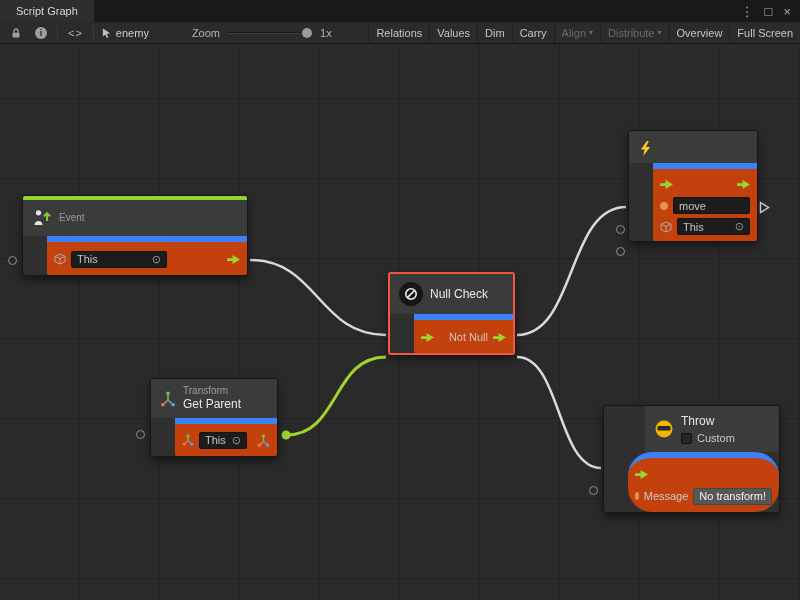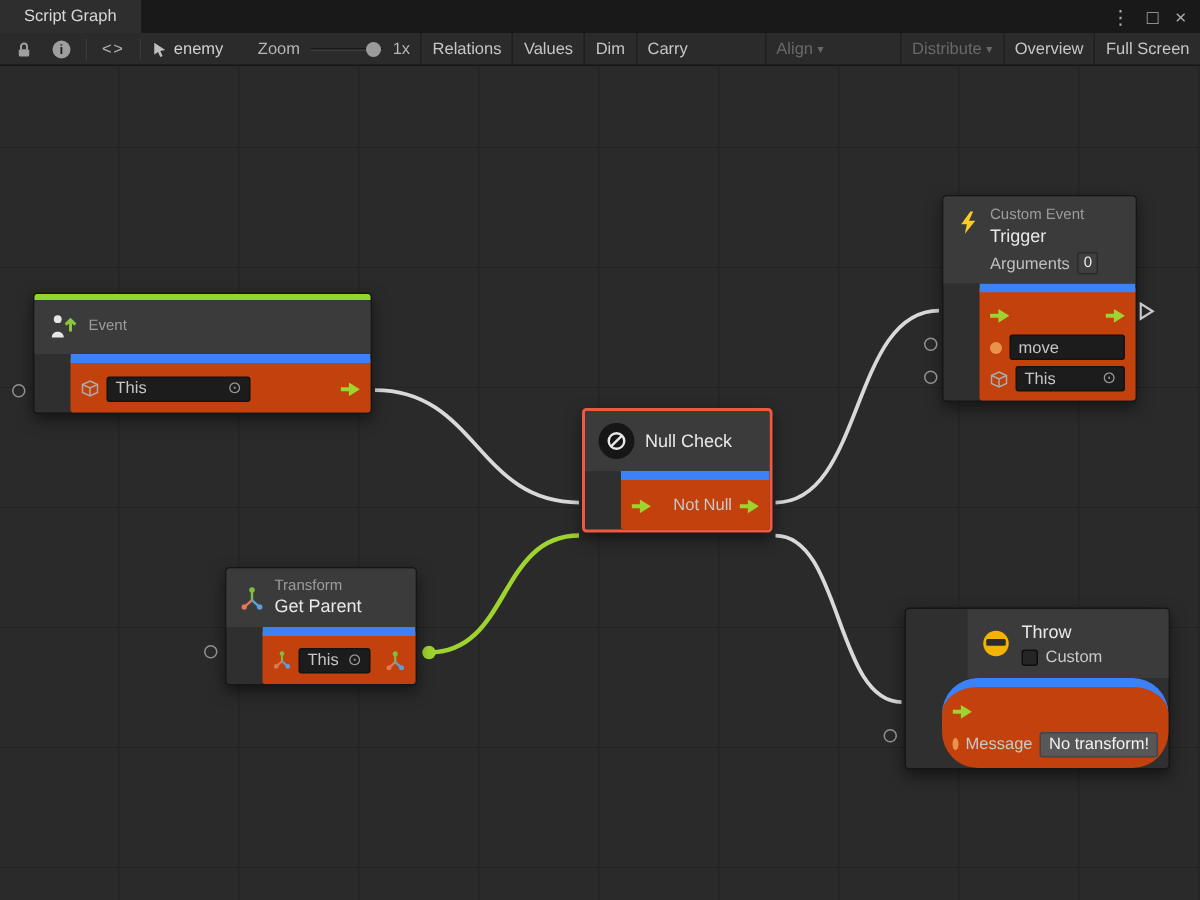--- a/index.html
+++ b/index.html
@@ -19,32 +19,32 @@
   .toolbar { height:22px; background:#2B2B2B; border-bottom:1px solid #151515;
     display:flex; align-items:center; padding-left:7px; gap:7px;
     font-size:11px; color:#C2C2C2; }
   .icon-btn { display:flex; align-items:center; justify-content:center; padding:0 3px; height:100%; }
   .tsep { width:1px; height:14px; background:#1D1D1D; border-right:1px solid #3A3A3A; }
   .info-glyph { width:12px; height:12px; border-radius:50%; background:#9E9E9E; color:#1F1F1F;
     font-size:9px; font-weight:bold; display:flex; align-items:center; justify-content:center; }
   .code-glyph { color:#B2B2B2; font-size:11px; letter-spacing:1px; }
   .graph-ref { display:flex; align-items:center; gap:4px; }
   .gname { color:#CFCFCF; }
-  .zoom-label { margin-left:16px; color:#B5B5B5; }
+  .zoom-label { margin-left:36px; color:#B5B5B5; }
   .zoom-slider { position:relative; width:86px; height:12px; }
   .zoom-track { position:absolute; left:0; right:0; top:5px; height:2px; background:#1A1A1A;
     border-bottom:1px solid #3D3D3D; }
   .zoom-handle { position:absolute; right:1px; top:1px; width:10px; height:10px;
     border-radius:50%; background:#9B9B9B; }
   .zoom-value { color:#B5B5B5; }
   .tb-buttons { display:flex; margin-left:auto; height:100%; }
   .tb-text { height:100%; display:flex; align-items:center; gap:3px; padding:0 7px;
     background:transparent; border:none; border-left:1px solid #1F1F1F;
     color:#C6C6C6; font-size:11px; font-family:inherit; white-space:nowrap; cursor:default; }
-  .tb-text.disabled { color:#696969;margin-left:44px; }
+  .tb-text.disabled { color:#696969; }
   .dd { font-size:8px; }
 
   
   .canvas { position:absolute; top:44px; left:0; width:800px; height:556px;
     background-color:#2A2A2A;
     background-image:
       linear-gradient(to right, #232323 1px, transparent 1px),
       linear-gradient(to bottom, #232323 1px, transparent 1px);
     background-size:80px 80px; background-position:-1px 54px; }
   .wires { position:absolute; left:0; top:0; }
@@ -288,28 +288,20 @@
       </div>
     </div>
 
     <div class="node" style="left:628px; top:86px; width:130px;">
       <div class="node-header" style="padding:7px 9px 6px;">
         <span style="display:flex; align-self:flex-start; margin-top:2px;">
           <svg width="15" height="17" viewBox="0 0 16 16">
             <path d="M9.5 0 L3 9 H7 L5.5 16 L13 6.5 H8.5 L11.5 0 Z" fill="#FFC928"></path>
           </svg>
         </span>
-        <div class="htext">
-          <div class="nsub">Custom Event</div>
-          <div class="ntitle">Trigger</div>
-          <div class="args-row">
-            <span class="args-label">Arguments</span>
-            <span class="mini-field">0</span>
-          </div>
-        </div>
       </div>
       <div class="node-body" style="padding:5px 0 4px;">
         <div class="port-row" style="height:21px;">
           <span class="fa">
             <svg viewBox="0 0 14 12">
                 <path d="M0 4.5 H6 V1 L14 6 L6 11 V7.5 H0 Z" fill="#9FD32F"></path>
               </svg>
           </span>
           <span class="grow"></span>
           <span class="fa">

